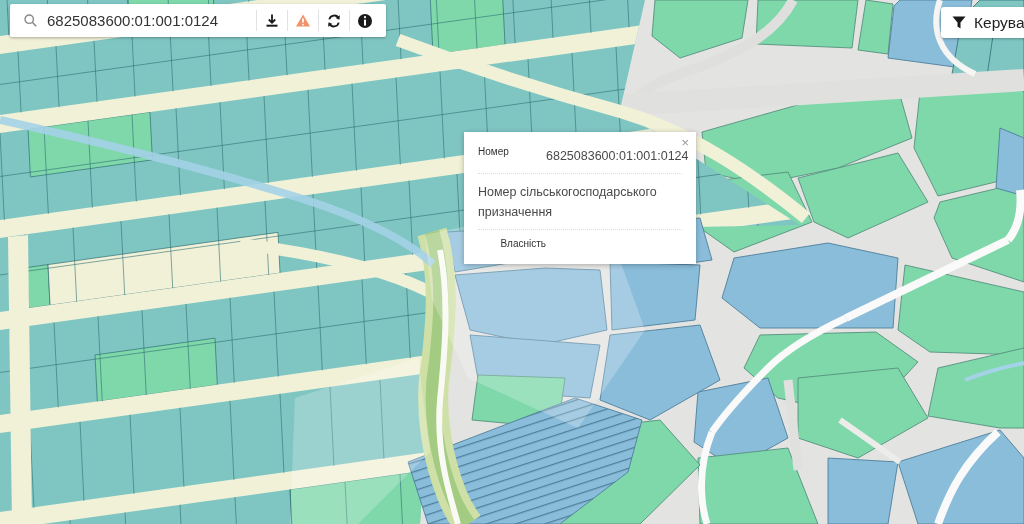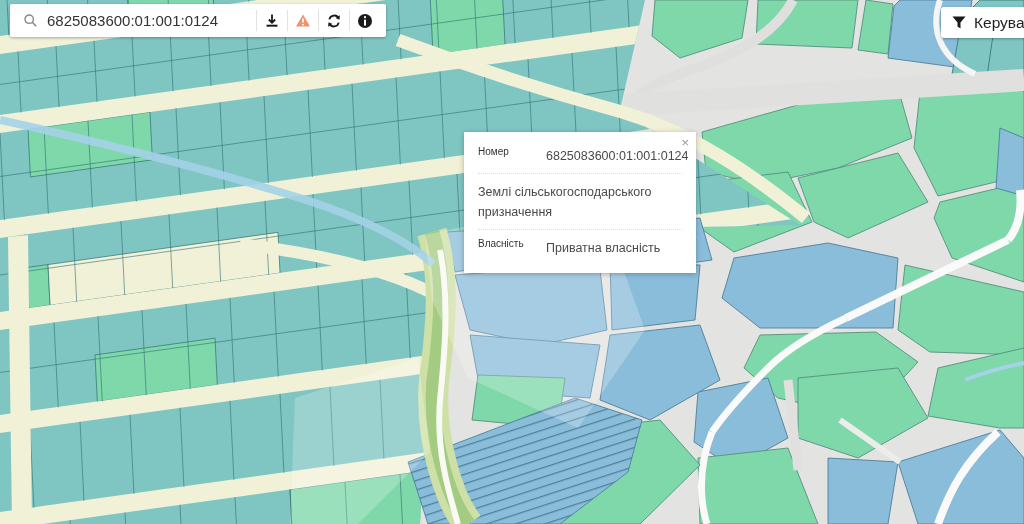--- a/index.html
+++ b/index.html
@@ -32,21 +32,21 @@
   .popup{
     position:absolute;left:464px;top:132px;width:232px;background:#fff;
     box-shadow:0 1px 5px rgba(0,0,0,.28);padding:6px 14px 8px 14px;
     z-index:20;box-sizing:border-box;
   }
   .popup-close{
     position:absolute;top:2px;right:5px;border:none;background:none;
     color:#999;font-size:13px;line-height:13px;cursor:pointer;padding:2px;
   }
   .popup-row{display:flex;padding:8px 0 7px 0;border-bottom:1px dotted #ddd;}
-  .popup-row:last-child{border-bottom:none;}
+  .popup-row:last-child{border-bottom:none;text-align:right;}
   .popup-label{width:68px;flex-shrink:0;font-weight:normal;font-size:10px;color:#333;}
   .popup-value{font-size:12.5px;color:#4a4a4a;line-height:1.6;}
 
   
   .manage-btn{
     position:absolute;left:941px;top:7px;height:31px;width:120px;
     background:#fff;border:none;border-radius:3px;box-shadow:0 1px 3px rgba(0,0,0,.3);
     display:flex;align-items:center;gap:8px;padding:0 11px;cursor:pointer;
     font-family:"Liberation Sans",sans-serif;font-size:15.5px;color:#222;z-index:30;
   }
@@ -362,25 +362,24 @@
   </button>
 </div>
 
 <div class="popup">
   <button class="popup-close">×</button>
   <div class="popup-row">
     <span class="popup-label">Номер</span>
     <span class="popup-value">6825083600:01:001:0124</span>
   </div>
   <div class="popup-row">
-    <span class="popup-value">Землі сільськогосподарського призначення</span>
+    <span class="popup-value">Номер сільськогосподарського призначення</span>
   </div>
   <div class="popup-row">
     <span class="popup-label">Власність</span>
-    <span class="popup-value">Приватна власність</span>
   </div>
 </div>
 
 <button class="manage-btn">
   <svg width="14" height="13" viewBox="0 0 14 13">
     <path d="M0.5,0.5 H13.5 L8.5,6.5 V12.5 L5.5,10.5 V6.5 Z" fill="#1a1a1a"></path>
   </svg>
   <span>Керуван</span>
 </button>
 

